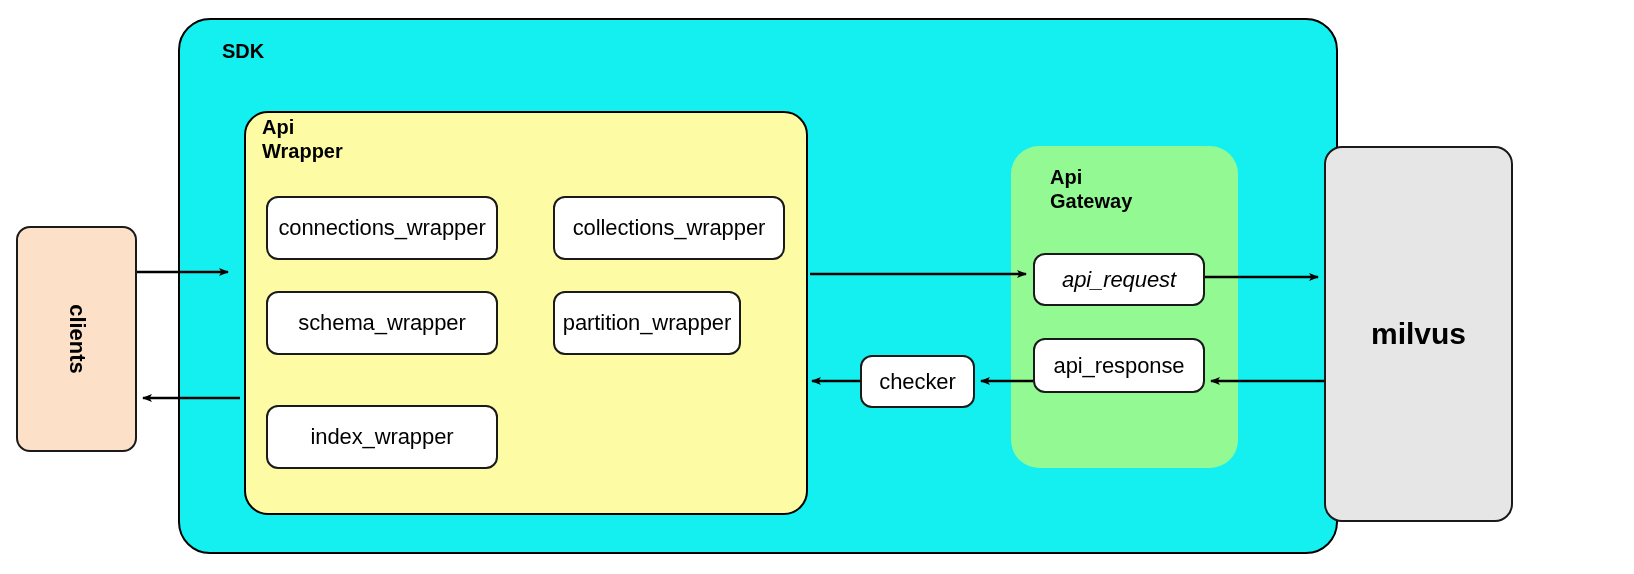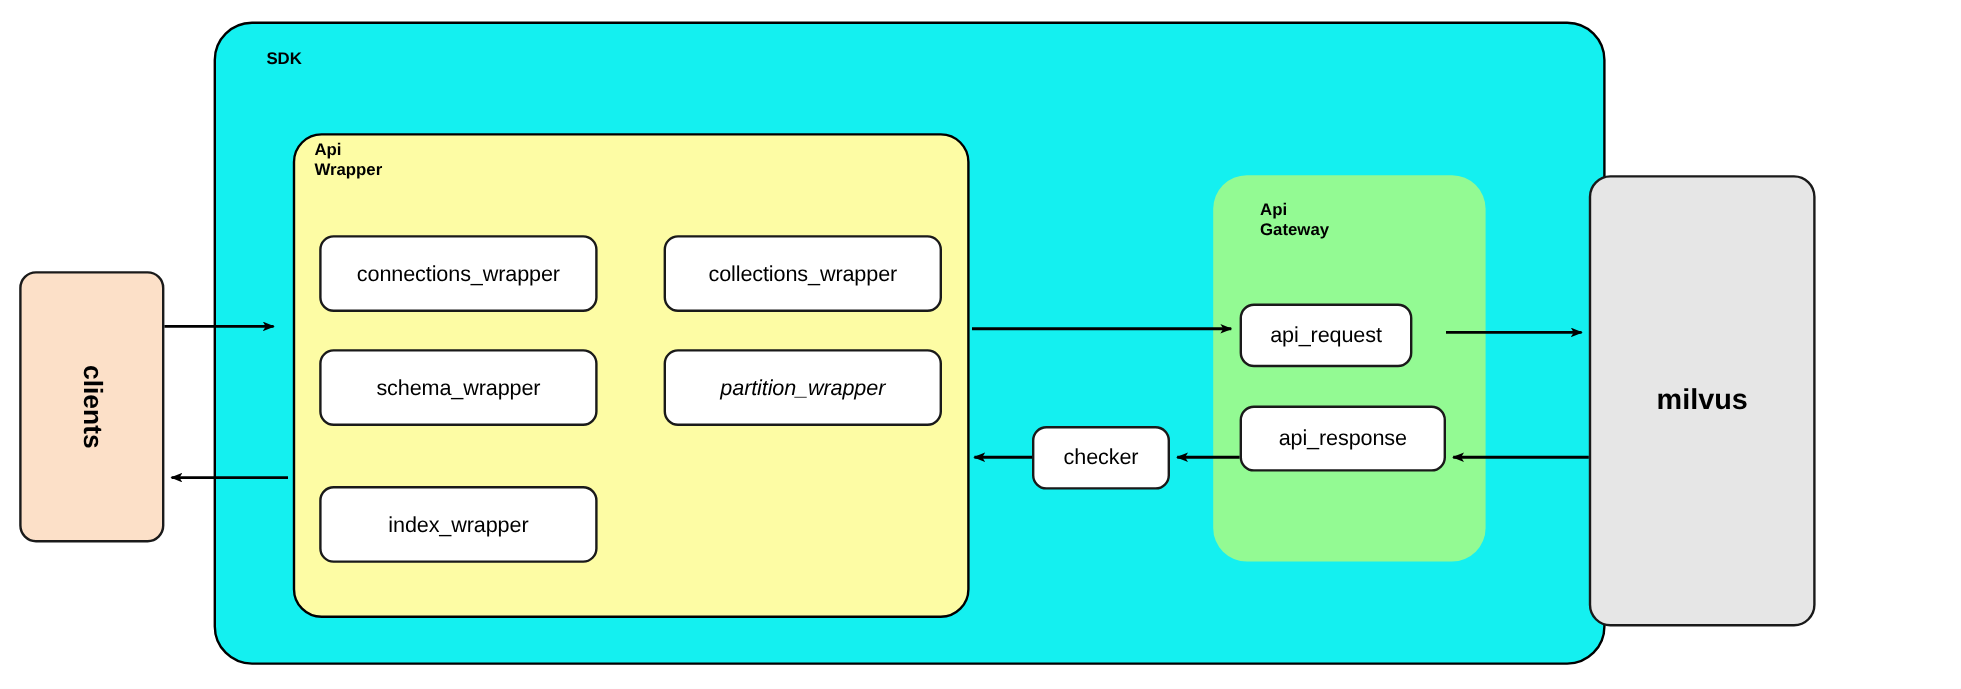--- a/index.html
+++ b/index.html
@@ -48,21 +48,21 @@
     background: #93fa93;
     border: none;
     border-radius: 28px;
   }
 
   
   .node {
     background: #ffffff;
     border: 2px solid #1a1a1a;
     border-radius: 12px;
-    font-size: 18px;
+    font-size: 22px;
     color: #000000;
     letter-spacing: -0.1px;
   }
 
   
   .clients-box {
     background: #fce0c8;
     border: 2px solid #1a1a1a;
     border-radius: 14px;
   }
@@ -74,29 +74,29 @@
     font-size: 22px;
     color: #000000;
   }
 
   
   .milvus-box {
     background: #e6e6e6;
     border: 2px solid #1a1a1a;
     border-radius: 18px;
     font-weight: bold;
-    font-size: 24px;
+    font-size: 30px;
     color: #000000;
   }
 
   
   .container-title {
     position: absolute;
     font-weight: bold;
-    font-size: 14px;
+    font-size: 20px;
     line-height: 1.18;
     color: #000000;
     white-space: pre-line;
     text-align: left;
     pointer-events: none;
   }
 
   
   #arrow-layer {
     position: absolute;
@@ -130,39 +130,39 @@
   </div>
 
   <div class="shape node" style="left:266px; top:291px; width:232px; height:64px;">
     <span>schema_wrapper</span>
   </div>
 
   <div class="shape node" style="left:553px; top:196px; width:232px; height:64px;">
     <span>collections_wrapper</span>
   </div>
 
-  <div class="shape node" style="left:553px; top:291px; width:232px; height:64px;font-style:italic;">
+  <div class="shape node" style="left:553px; top:291px; width:188px; height:64px;">
     <span>partition_wrapper</span>
   </div>
 
   <div class="shape node" style="left:266px; top:387px; width:232px; height:64px;margin-top:18px;">
     <span>index_wrapper</span>
   </div>
 
 
   <div class="shape node" style="left:860px; top:355px; width:115px; height:53px;">
     <span>checker</span>
   </div>
 
   <div class="shape gateway-box" style="left:1011px; top:146px; width:227px; height:322px;"></div>
 
   <div class="container-title" style="left:1050px; top:166px;">Api
 Gateway</div>
 
-  <div class="shape node" style="left:1033px; top:253px; width:144px; height:53px;">
+  <div class="shape node" style="left:1033px; top:253px; width:172px; height:53px;font-style:italic;">
     <span>api_request</span>
   </div>
 
   <div class="shape node" style="left:1033px; top:338px; width:172px; height:55px;">
     <span>api_response</span>
   </div>
 
   <div class="shape milvus-box" style="left:1324px; top:146px; width:189px; height:376px;">
     <span>milvus</span>
   </div>

